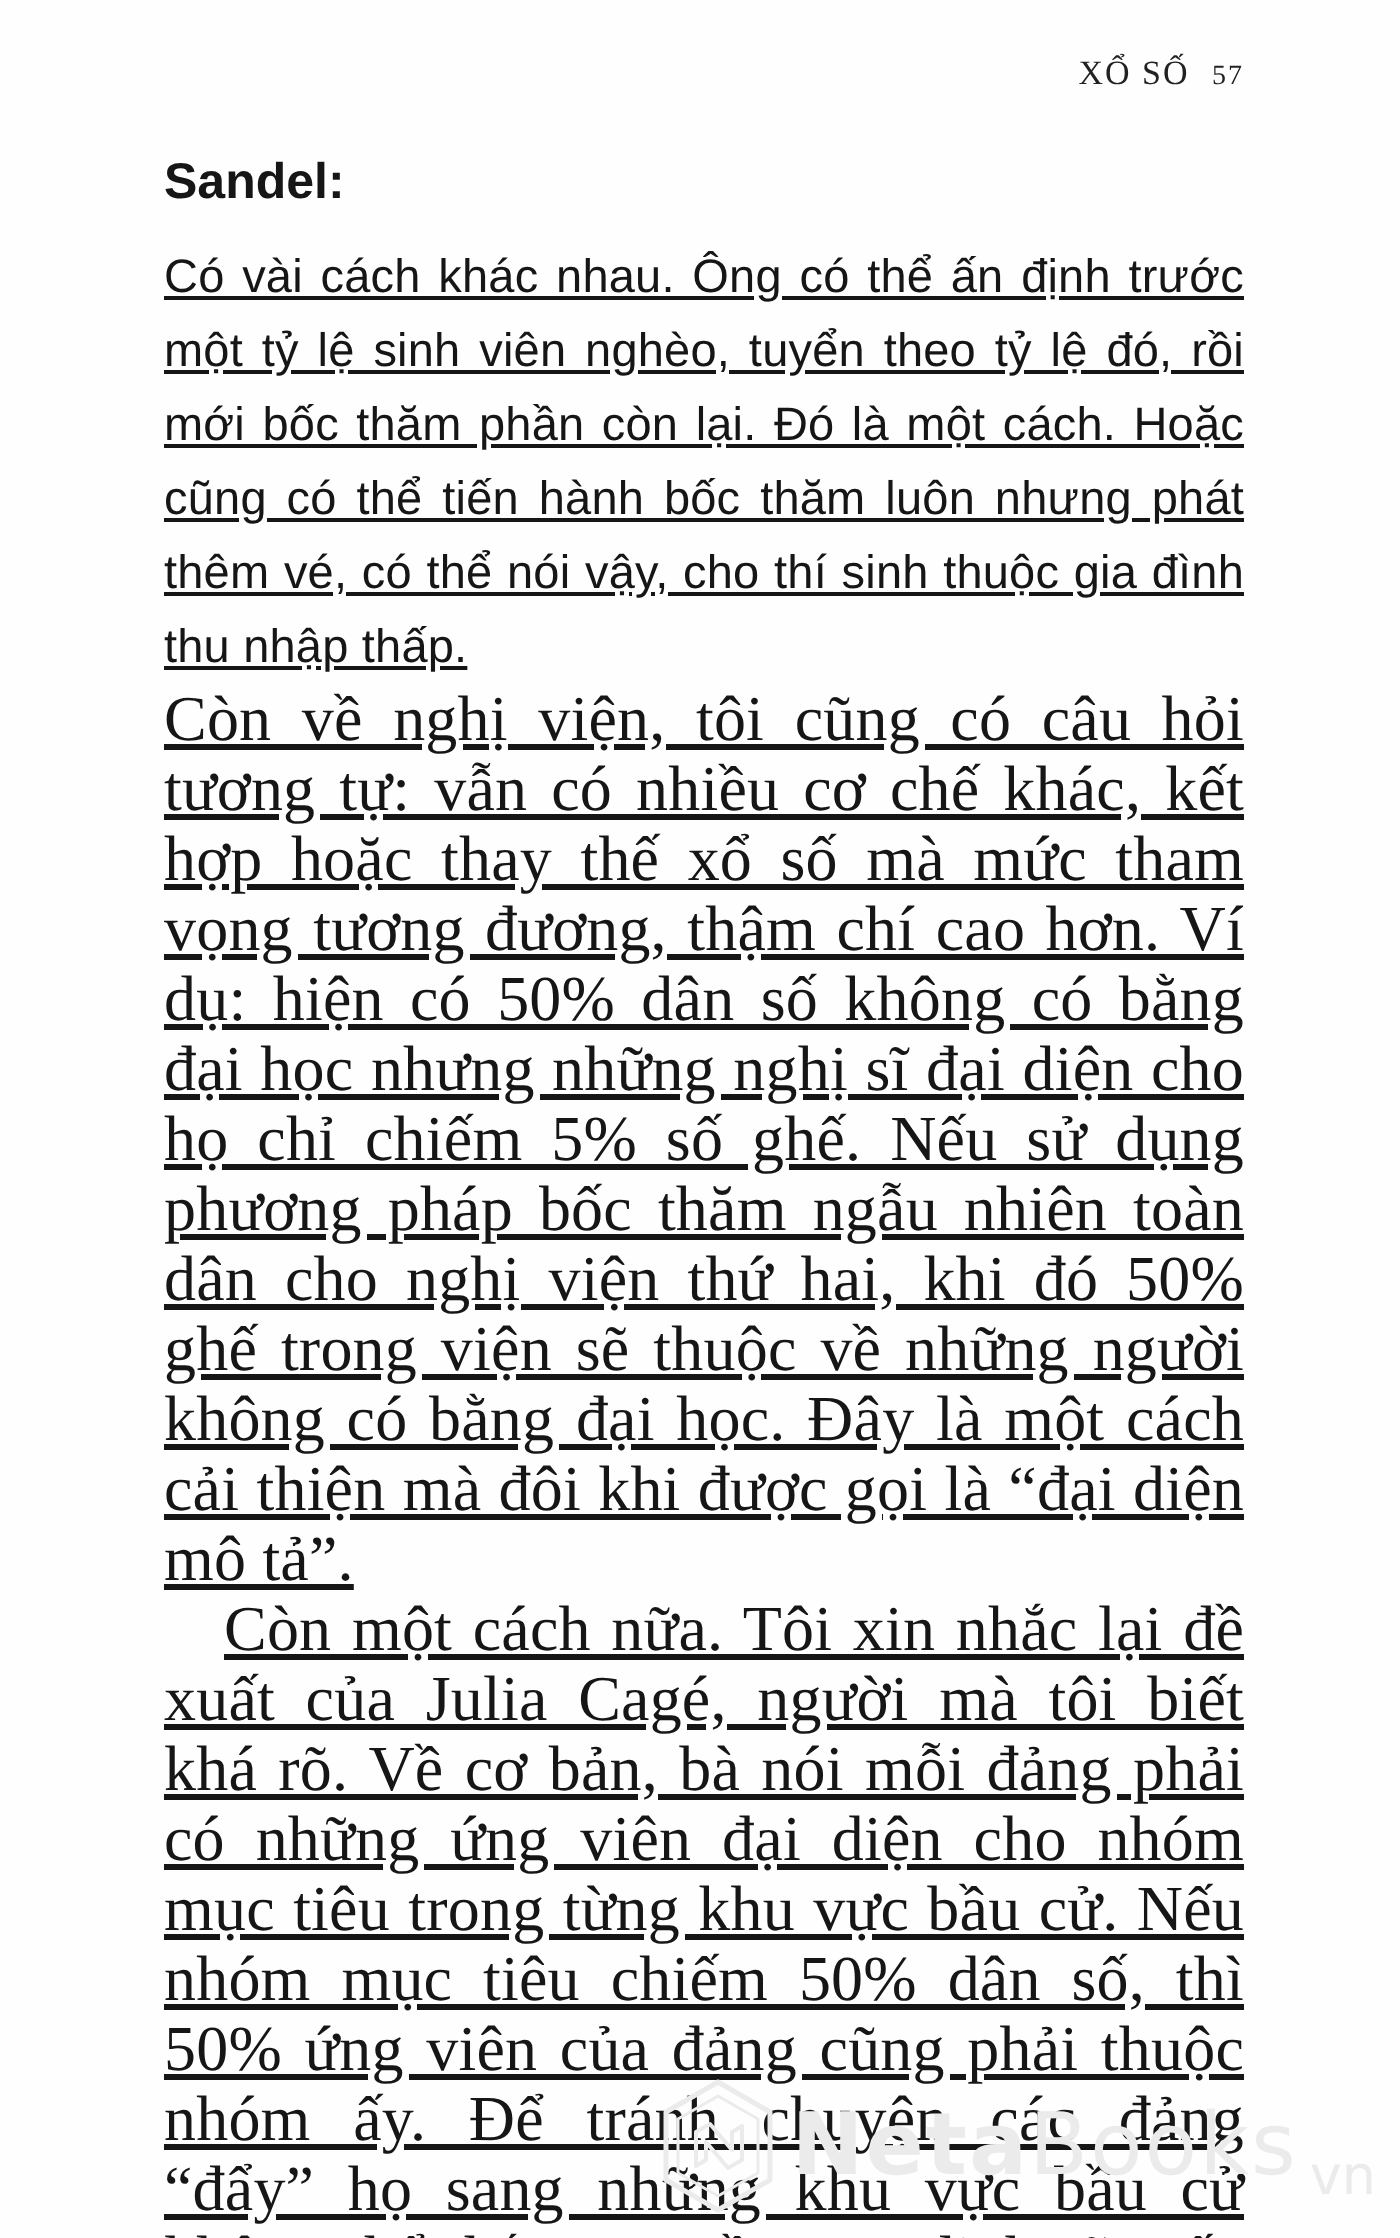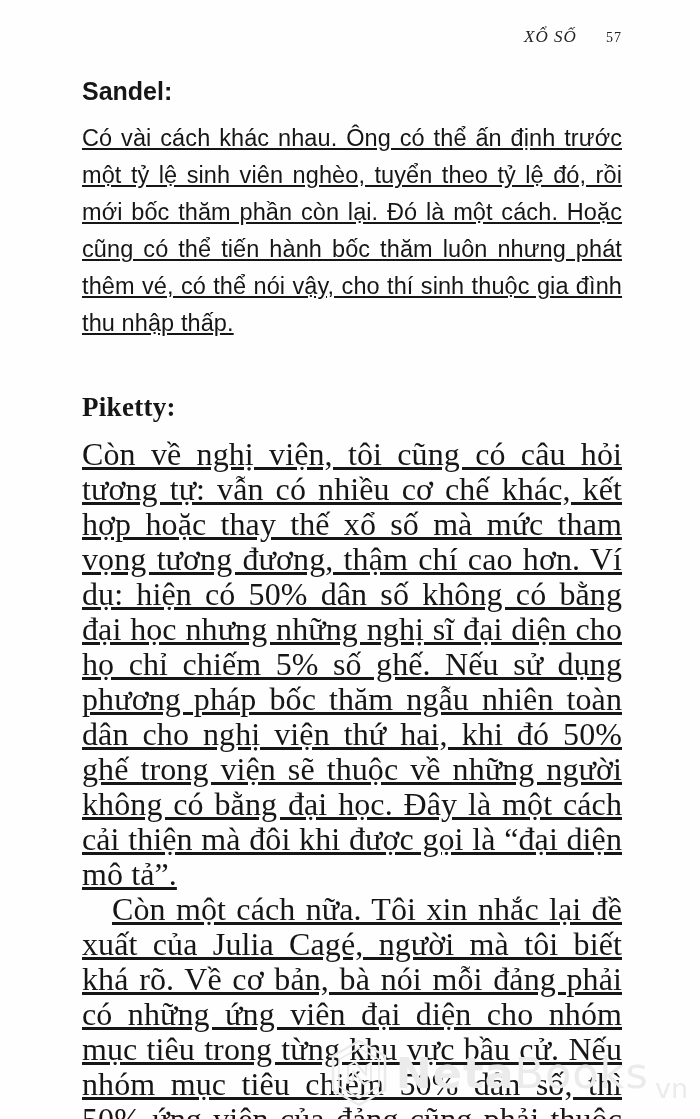--- a/index.html
+++ b/index.html
@@ -21,23 +21,22 @@
     position: absolute;
     top: 27px;
     right: 78px;
     font-family: "Liberation Serif", serif;
     font-size: 17px;
     letter-spacing: 1px;
     color: #222222;
     white-space: nowrap;
   }
   .running-header .title {
-    margin-right: 24px;
+    margin-right: 6px;
     font-variant: normal;
-    font-style: italic;
   }
   .running-header .pagenum {
     font-size: 14px;
   }
   
   .content {
     position: absolute;
     top: 77px;
     left: 82px;
     width: 540px;
@@ -119,21 +118,20 @@
     <span class="title">XỔ SỐ</span>
     <span class="pagenum">57</span>
   </div>
 
   <div class="content">
 
     <h2 class="speaker sans">Sandel:</h2>
 
     <p class="para sans">Có vài cách khác nhau. Ông có thể ấn định trước một tỷ lệ sinh viên nghèo, tuyển theo tỷ lệ đó, rồi mới bốc thăm phần còn lại. Đó là một cách. Hoặc cũng có thể tiến hành bốc thăm luôn nhưng phát thêm vé, có thể nói vậy, cho thí sinh thuộc gia đình thu nhập thấp.</p>
 
-    <h2 class="speaker serif">Piketty:</h2>
 
     <p class="para serif">Còn về nghị viện, tôi cũng có câu hỏi tương tự: vẫn có nhiều cơ chế khác, kết hợp hoặc thay thế xổ số mà mức tham vọng tương đương, thậm chí cao hơn. Ví dụ: hiện có 50% dân số không có bằng đại học nhưng những nghị sĩ đại diện cho họ chỉ chiếm 5% số ghế. Nếu sử dụng phương pháp bốc thăm ngẫu nhiên toàn dân cho nghị viện thứ hai, khi đó 50% ghế trong viện sẽ thuộc về những người không có bằng đại học. Đây là một cách cải thiện mà đôi khi được gọi là “đại diện mô tả”.</p>
 
     <p class="para serif">Còn một cách nữa. Tôi xin nhắc lại đề xuất của Julia Cagé, người mà tôi biết khá rõ. Về cơ bản, bà nói mỗi đảng phải có những ứng viên đại diện cho nhóm mục tiêu trong từng khu vực bầu cử. Nếu nhóm mục tiêu chiếm 50% dân số, thì 50% ứng viên của đảng cũng phải thuộc nhóm ấy. Để tránh chuyện các đảng “đẩy” họ sang những khu vực bầu cử không thể thắng, ta cần quy định rõ: nếu sau bầu cử, tỷ lệ nghị sĩ thuộc nhóm này dưới 50%, đảng đó sẽ chịu phạt tài chính rất nặng.</p>
 
   </div>
 
   <div class="watermark">
     <svg width="58" height="68" viewBox="0 0 58 68" fill="none" stroke="#ebebeb" stroke-width="2.5" stroke-linejoin="round">
 

